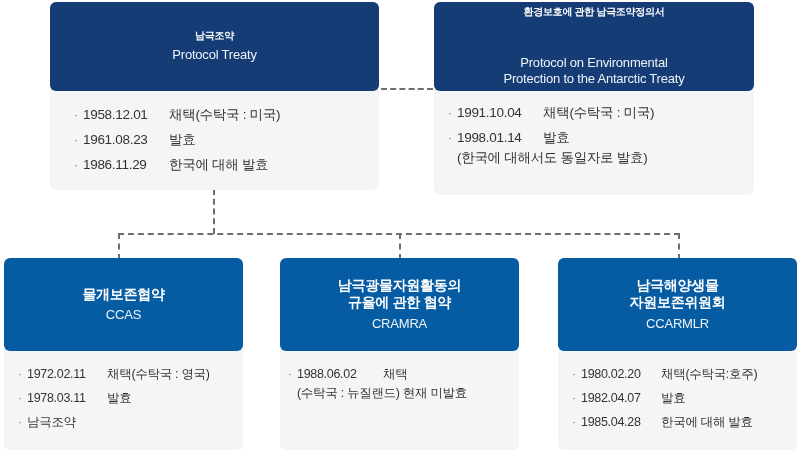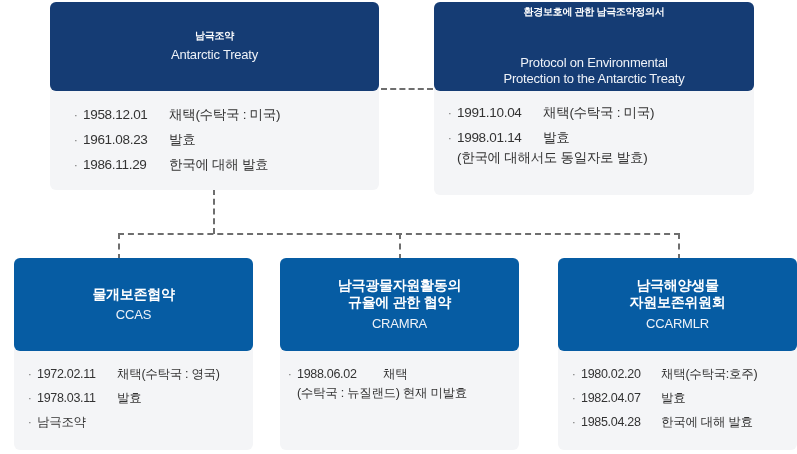--- a/index.html
+++ b/index.html
@@ -69,21 +69,21 @@
   
   #card-treaty        { left: 50px;  top: 2px;  width: 329px; }
   #card-treaty .card-head { height: 89px; width: 329px; }
   #card-treaty .card-body { top: 83px; height: 105px; padding: 20px 0 0 24px; }
 
   #card-protocol      { left: 434px; top: 2px;  width: 320px; }
   #card-protocol .card-head { height: 89px; width: 320px; gap: 32px; }
   #card-protocol .card-body { top: 83px; height: 110px; padding: 18px 0 0 14px; }
 
   
-  #card-ccas   { left: 14px;   top: 258px; width: 239px; border-radius: 12px; }
+  #card-ccas   { left: 4px;   top: 258px; width: 239px; border-radius: 12px; }
   #card-ccas .card-head { height: 93px; width: 239px; }
   #card-ccas .card-body { top: 87px; height: 105px; padding: 20px 0 0 14px; }
 
   #card-cramra { left: 280px; top: 258px; width: 239px; }
   #card-cramra .card-head { height: 93px; width: 239px; }
   #card-cramra .card-body { top: 87px; height: 105px; padding: 20px 0 0 8px; }
 
   #card-ccamlr { left: 558px; top: 258px; width: 239px; }
   #card-ccamlr .card-head { height: 93px; width: 239px; border-radius: 6px; }
   #card-ccamlr .card-body { top: 87px; height: 105px; padding: 20px 0 0 14px; }
@@ -126,21 +126,21 @@
   <div class="conn h-dash" id="link-treaty-protocol"></div>
   <div class="conn v-dash" id="link-trunk"></div>
   <div class="conn h-dash" id="link-bus"></div>
   <div class="conn v-dash" id="link-drop-ccas"></div>
   <div class="conn v-dash" id="link-drop-cramra"></div>
   <div class="conn v-dash" id="link-drop-ccamlr"></div>
 
   <div class="card top" id="card-treaty">
     <div class="card-head navy">
       <div class="head-ko">남극조약</div>
-      <div class="head-en">Antarctic Treaty</div>
+      <div class="head-en">Protocol Treaty</div>
     </div>
     <div class="card-body">
       <ul class="facts">
         <li>
           <span class="bullet">·</span>
           <span class="txt"><span class="date">1958.12.01</span><span class="desc">채택(수탁국 : 미국)</span></span>
         </li>
         <li>
           <span class="bullet">·</span>
           <span class="txt"><span class="date">1961.08.23</span><span class="desc">발효</span></span>

